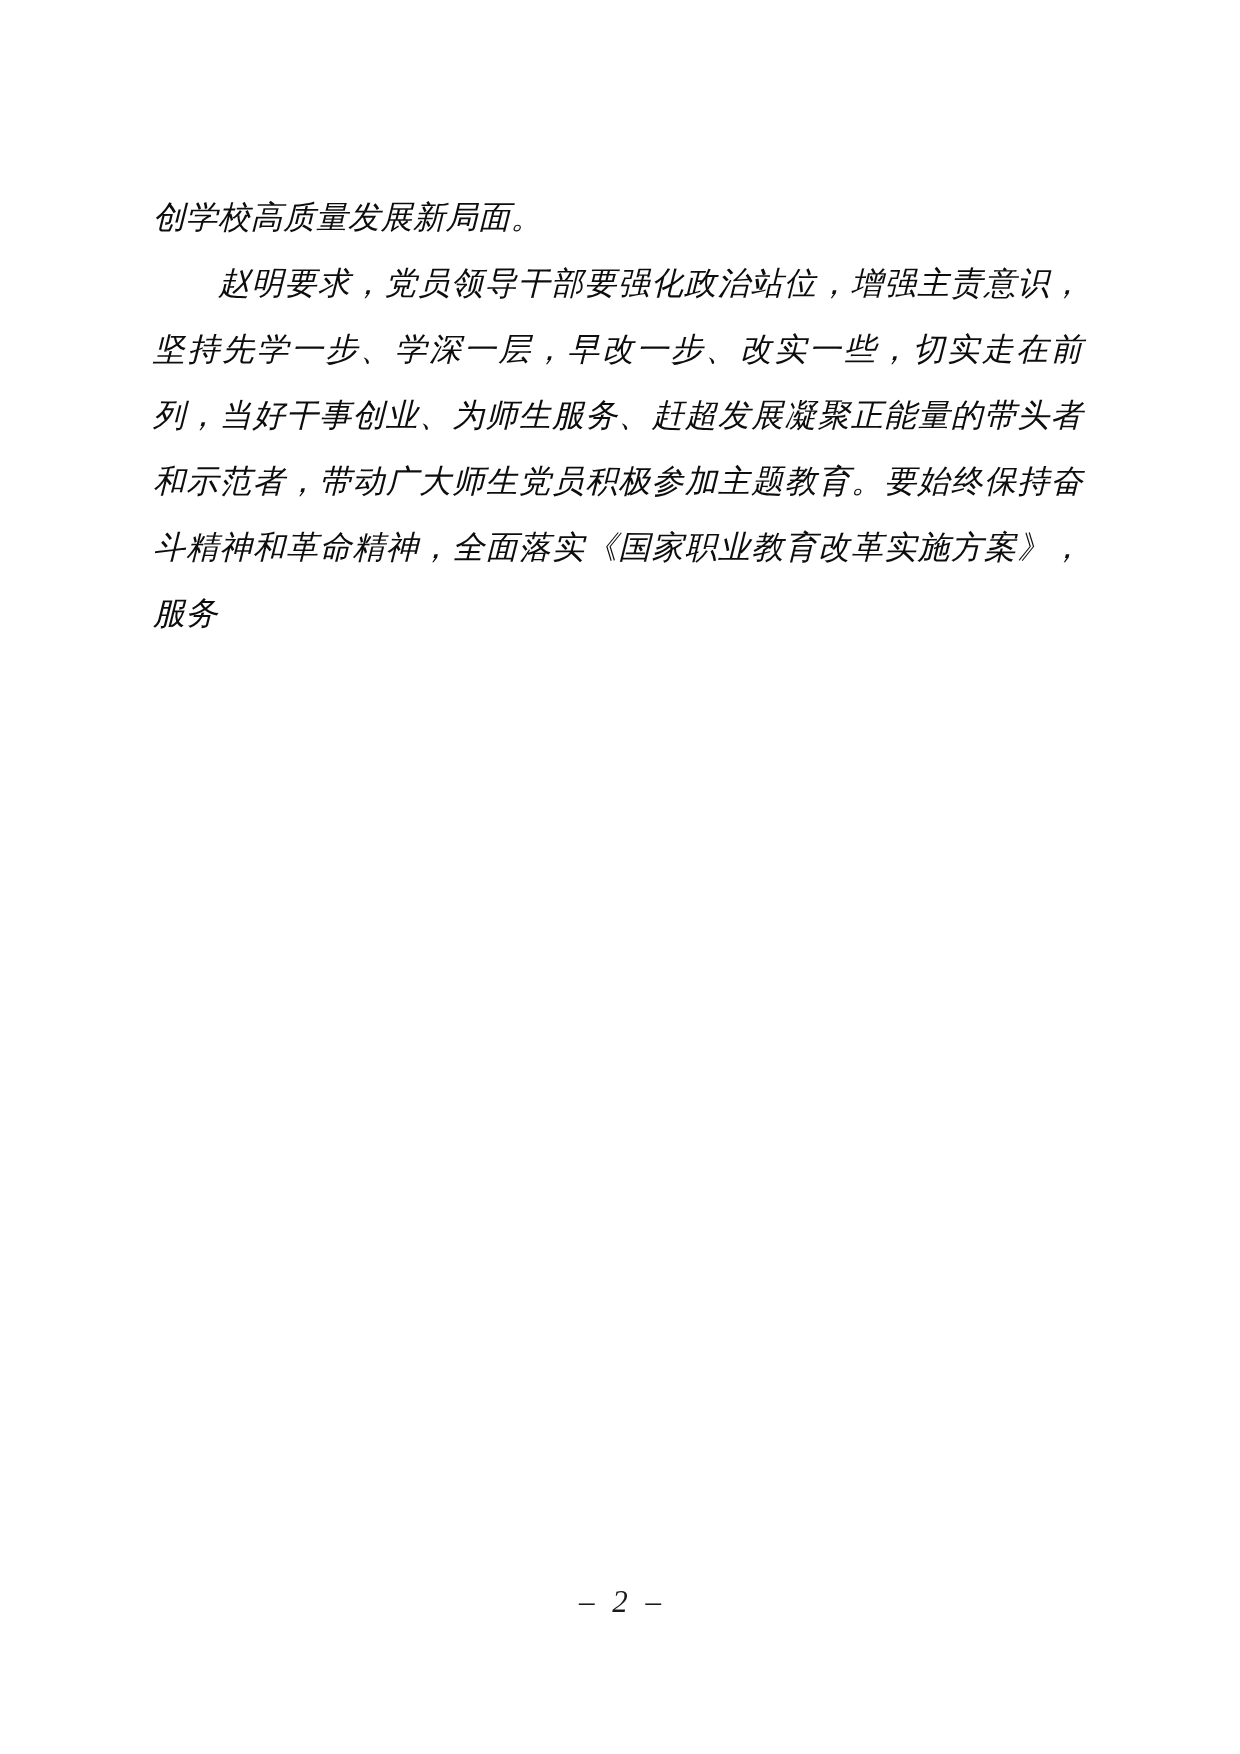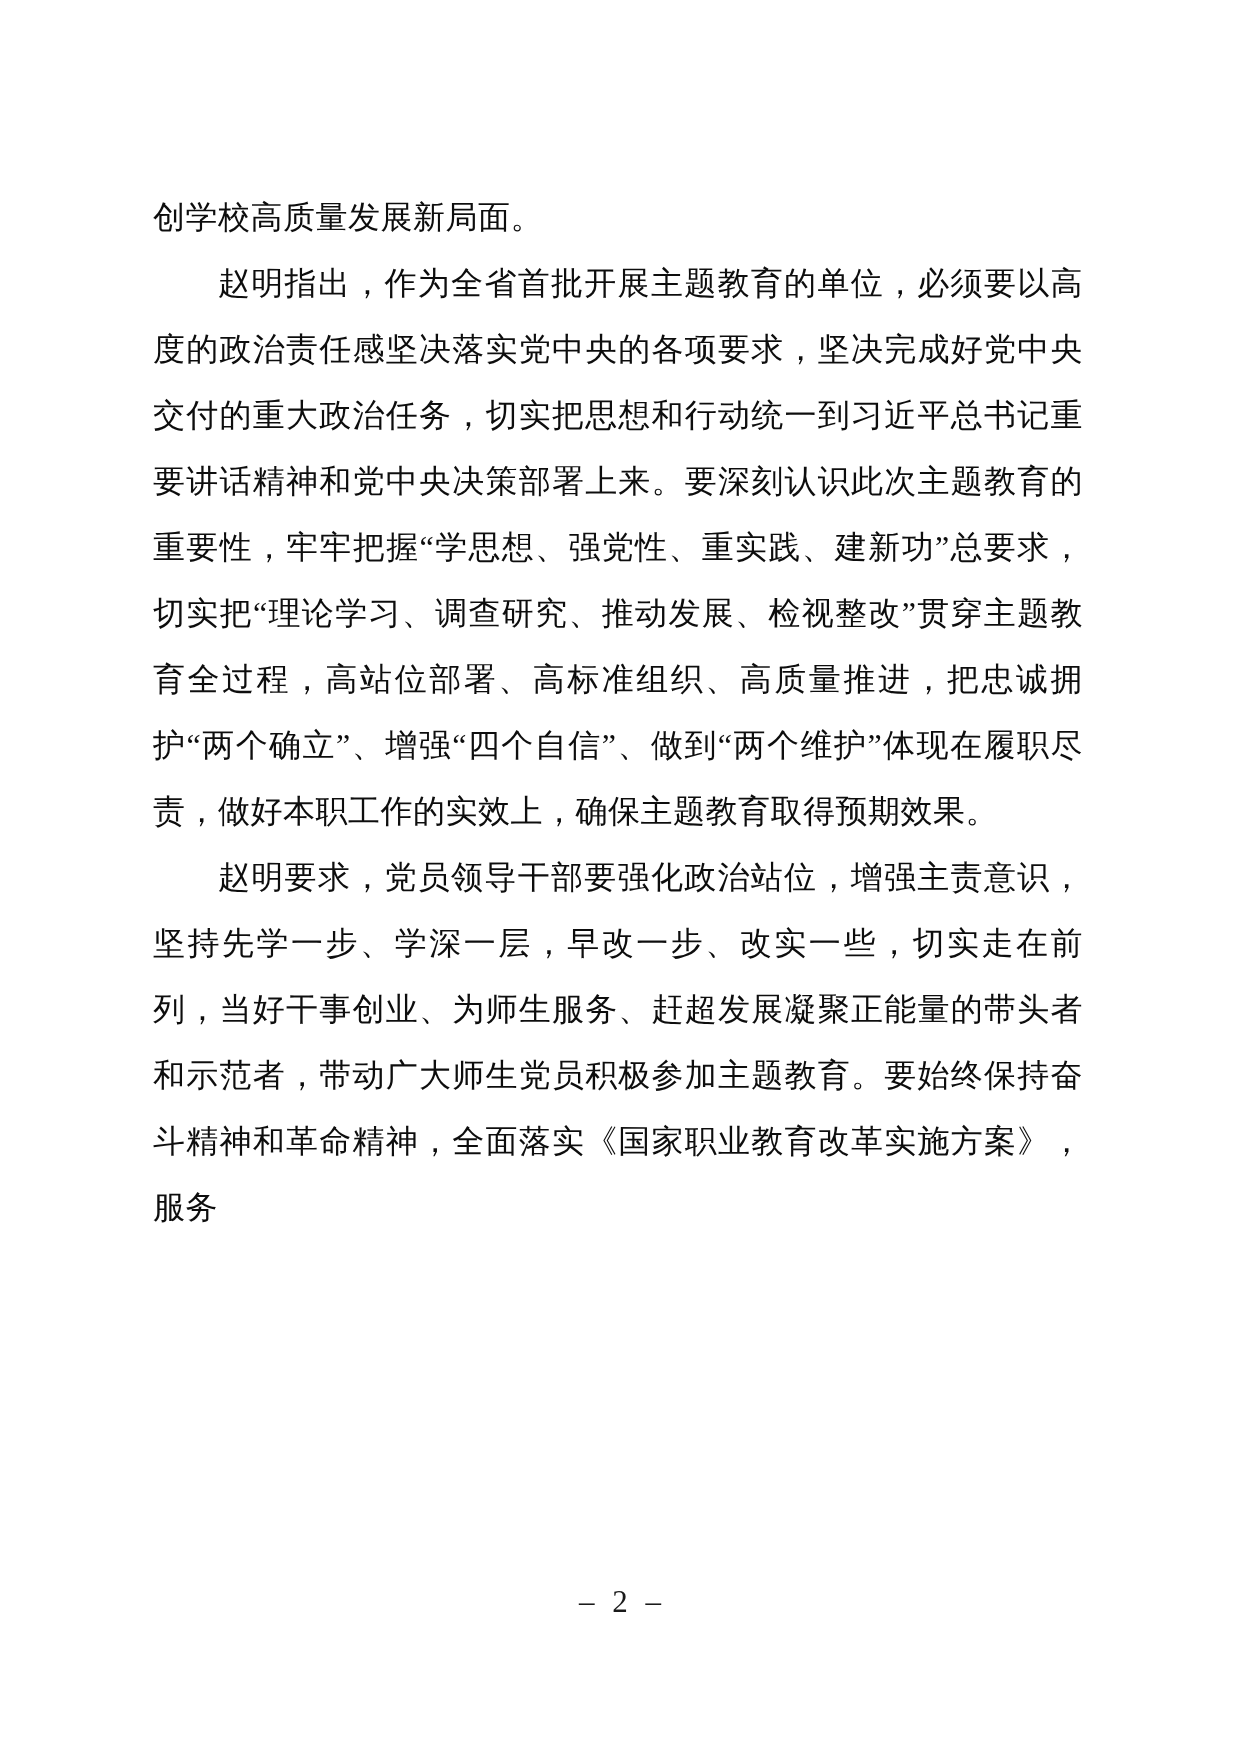--- a/index.html
+++ b/index.html
@@ -9,20 +9,21 @@
   }
   .page {
     position: relative;
     width: 1240px;
     height: 1754px;
     margin: 0 auto;
     background: #ffffff;
     overflow: hidden;
     font-family: "Liberation Serif", serif;
     color: #0d0d0d;
+    font-style: italic;
   }
   .content {
     position: absolute;
     left: 153px;
     top: 184px;
     width: 930px;
   }
   .para {
     margin: 0;
     font-size: 32px;
@@ -48,17 +49,16 @@
     word-spacing: 10px;
     font-family: "Liberation Serif", serif;
   }
 </style>
 </head>
 <body>
 
 <div class="page">
   <div class="content">
     <p class="para">创学校高质量发展新局面。</p>
-    <p class="para indent">赵明指出，作为全省首批开展主题教育的单位，必须要以高度的政治责任感坚决落实党中央的各项要求，坚决完成好党中央交付的重大政治任务，切实把思想和行动统一到习近平总书记重要讲话精神和党中央决策部署上来。要深刻认识此次主题教育的重要性，牢牢把握“学思想、强党性、重实践、建新功”总要求，切实把“理论学习、调查研究、推动发展、检视整改”贯穿主题教育全过程，高站位部署、高标准组织、高质量推进，把忠诚拥护“两个确立”、增强“四个自信”、做到“两个维护”体现在履职尽责，做好本职工作的实效上，确保主题教育取得预期效果。</p>
     <p class="para indent">赵明要求，党员领导干部要强化政治站位，增强主责意识，坚持先学一步、学深一层，早改一步、改实一些，切实走在前列，当好干事创业、为师生服务、赶超发展凝聚正能量的带头者和示范者，带动广大师生党员积极参加主题教育。要始终保持奋斗精神和革命精神，全面落实《国家职业教育改革实施方案》，服务</p>
   </div>
   <div class="footer">– 2 –</div>
 </div>
 
 </body></html>

